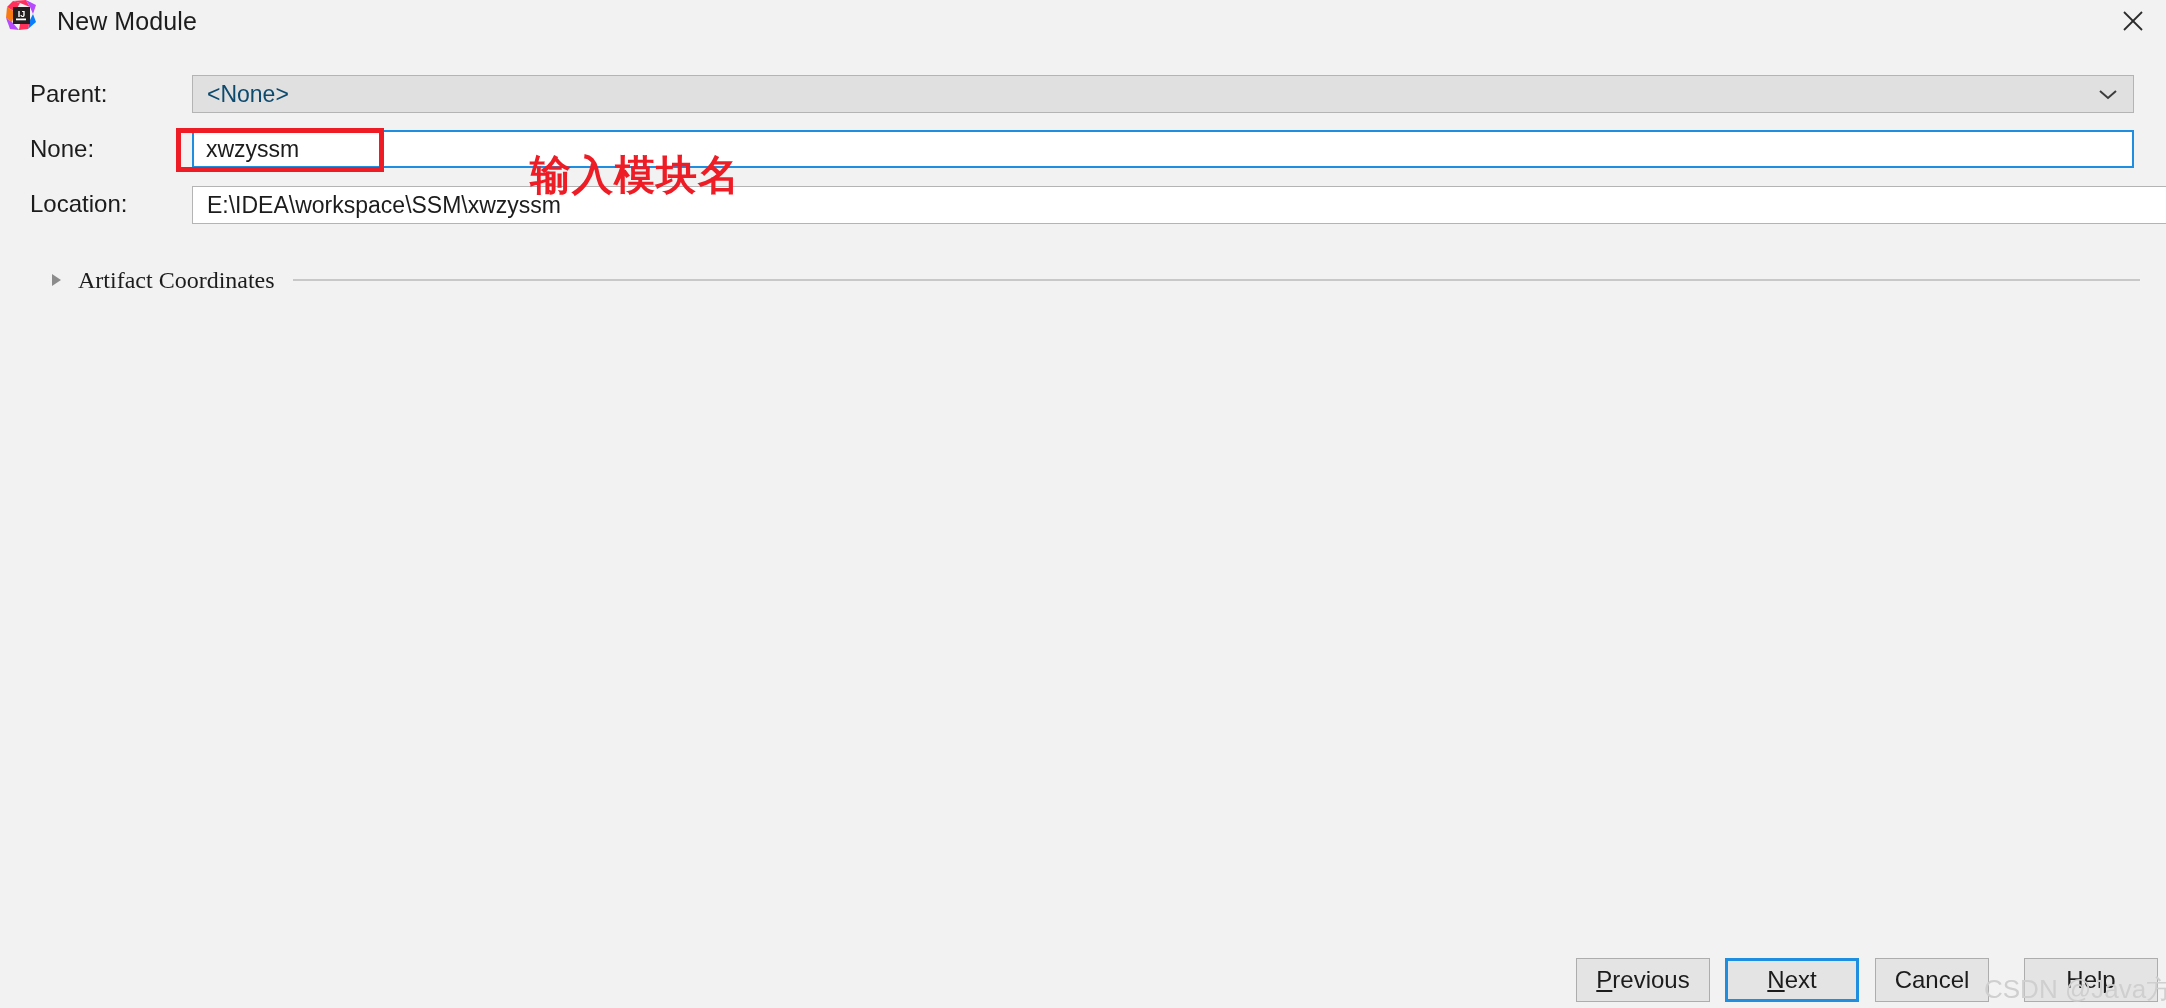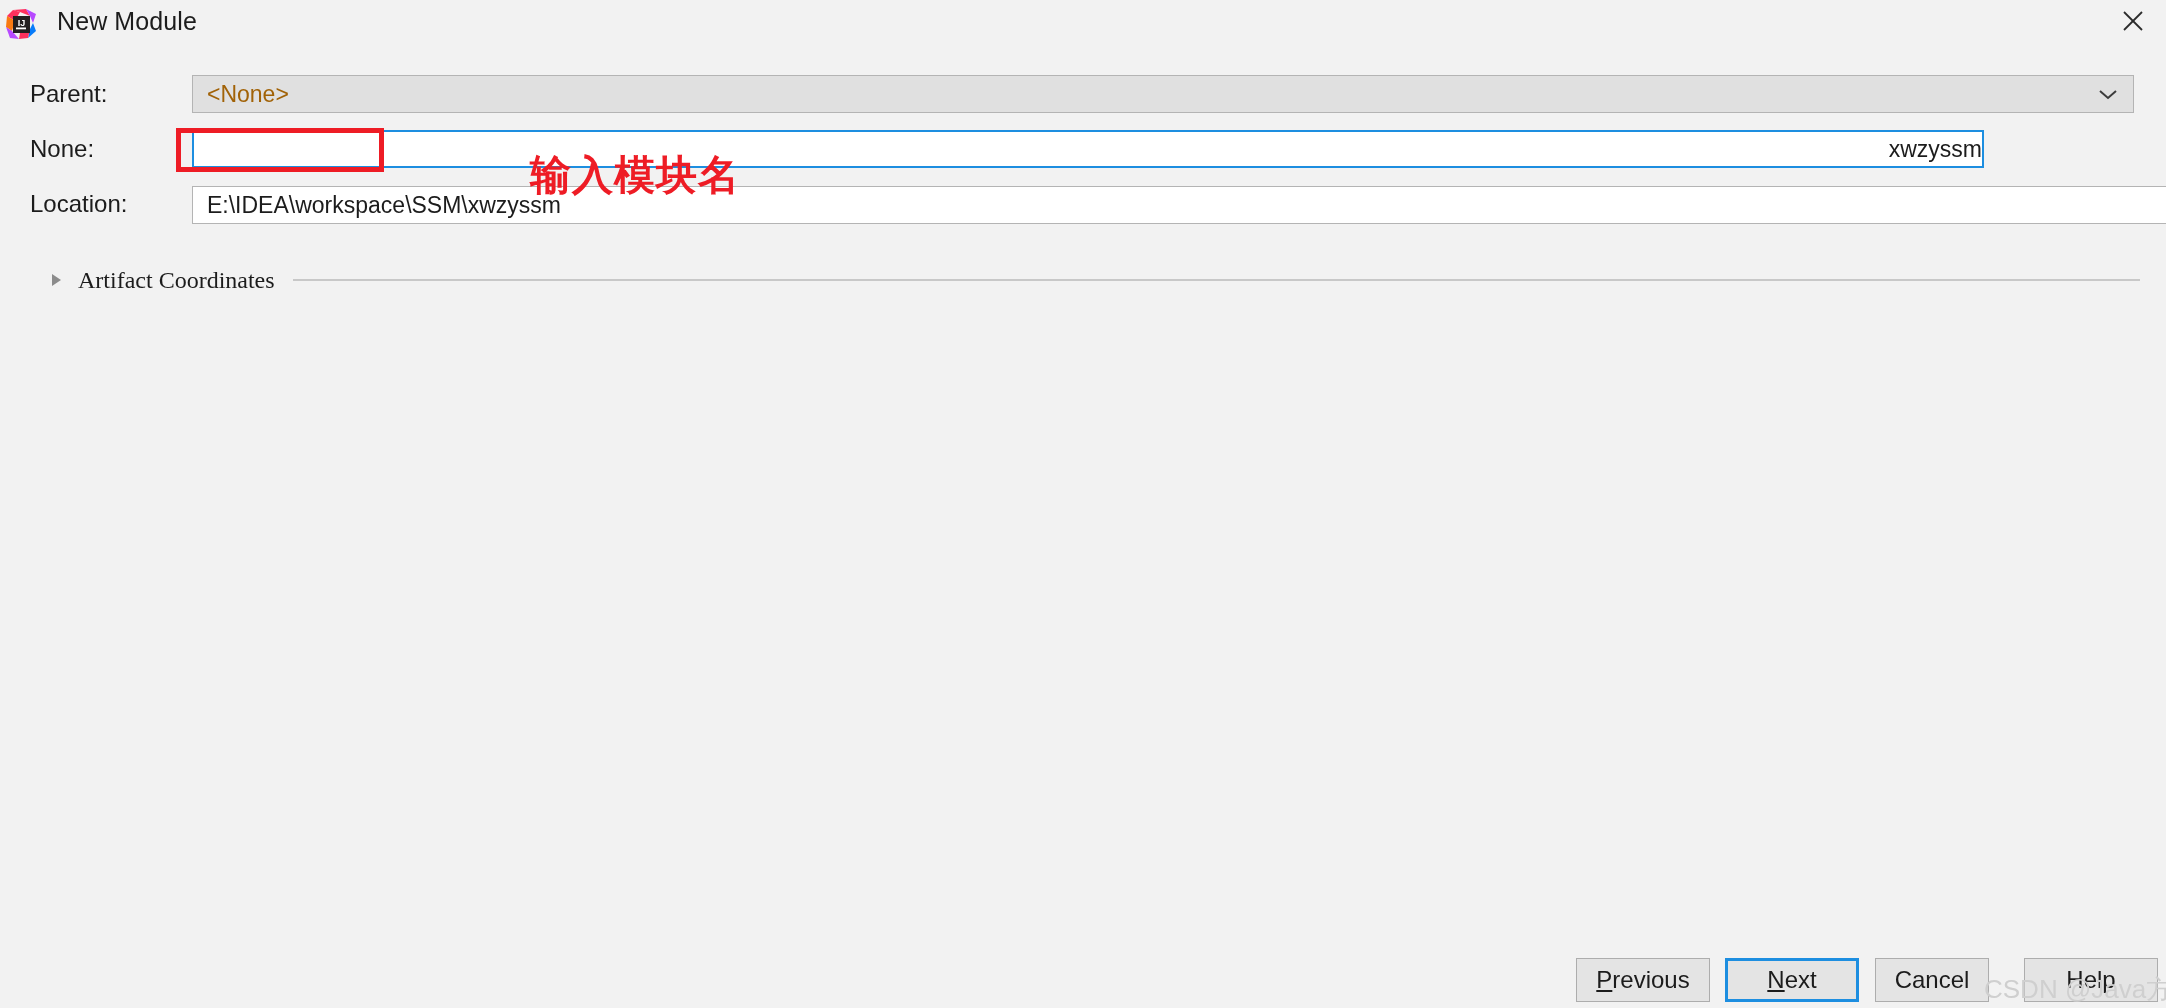--- a/index.html
+++ b/index.html
@@ -27,21 +27,21 @@
     position: absolute;
     left: 0; top: 0;
     width: 2166px;
     height: 42px;
     background: #f2f2f2;
     display: flex;
     align-items: center;
   }
   .ij-logo {
     position: absolute;
-    left: 6px; top: 9px;
+    left: 6px; top: 0;
     width: 30px; height: 30px;
   }
   .title-text {
     position: absolute;
     left: 57px;
     top: 50%;
     transform: translateY(-50%);
     font-size: 25px;
     color: #1c1c1c;
     letter-spacing: 0.1px;
@@ -76,45 +76,44 @@
     width: 1942px;
     height: 38px;
     background: #e0e0e0;
     border: 1px solid #b4b4b4;
     box-sizing: border-box;
     display: flex;
     align-items: center;
   }
   .parent-value {
     font-size: 23px;
-    color: #a16207;
+    color: #0c4a6e;
     margin-left: 14px;
     white-space: nowrap;
   }
   .combo-arrow {
     position: absolute;
     right: 14px;
     top: 50%;
     transform: translateY(-50%);
     width: 22px; height: 14px;
   }
 
   
   .name-field {
     position: absolute;
     left: 192px;
     top: 130px;
-    width: 1792px;
+    width: 1942px;
     height: 38px;
     background: #ffffff;
     border: 2px solid #1d8ee0;
     box-sizing: border-box;
     display: flex;
     align-items: center;
-    justify-content: flex-end;
   }
   .name-value {
     font-size: 23px;
     color: #1c1c1c;
     margin-left: 12px;
     white-space: nowrap;
   }
 
   
   .location-field {

